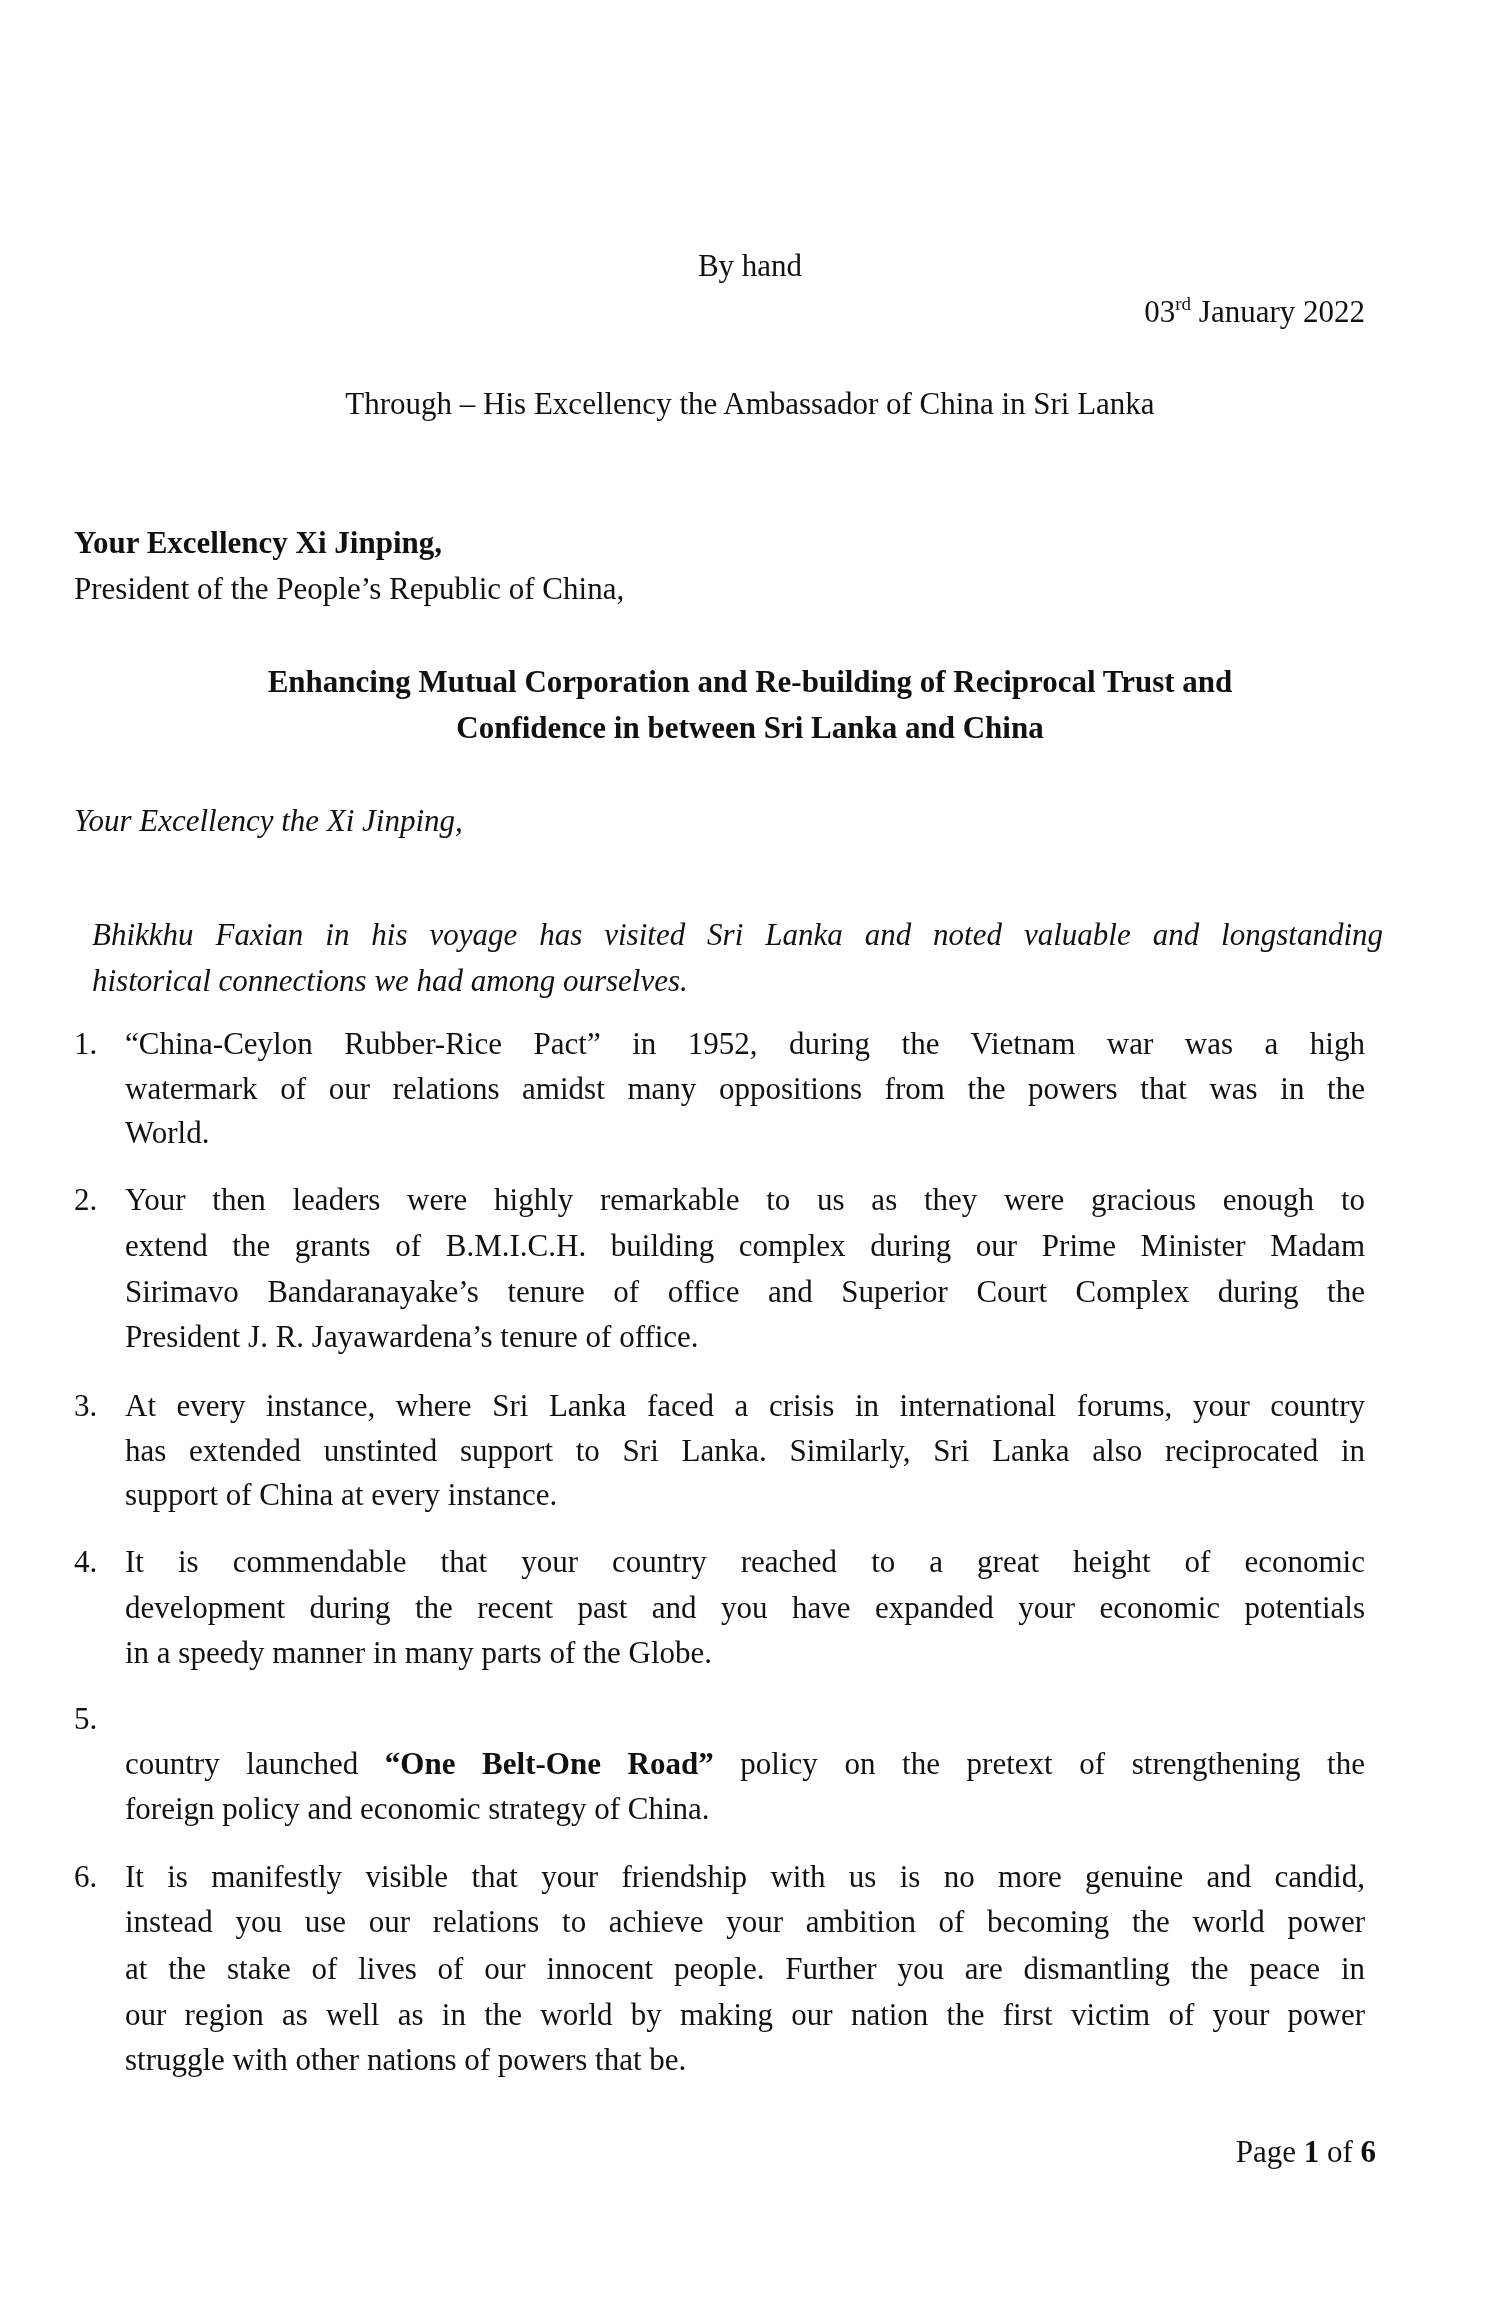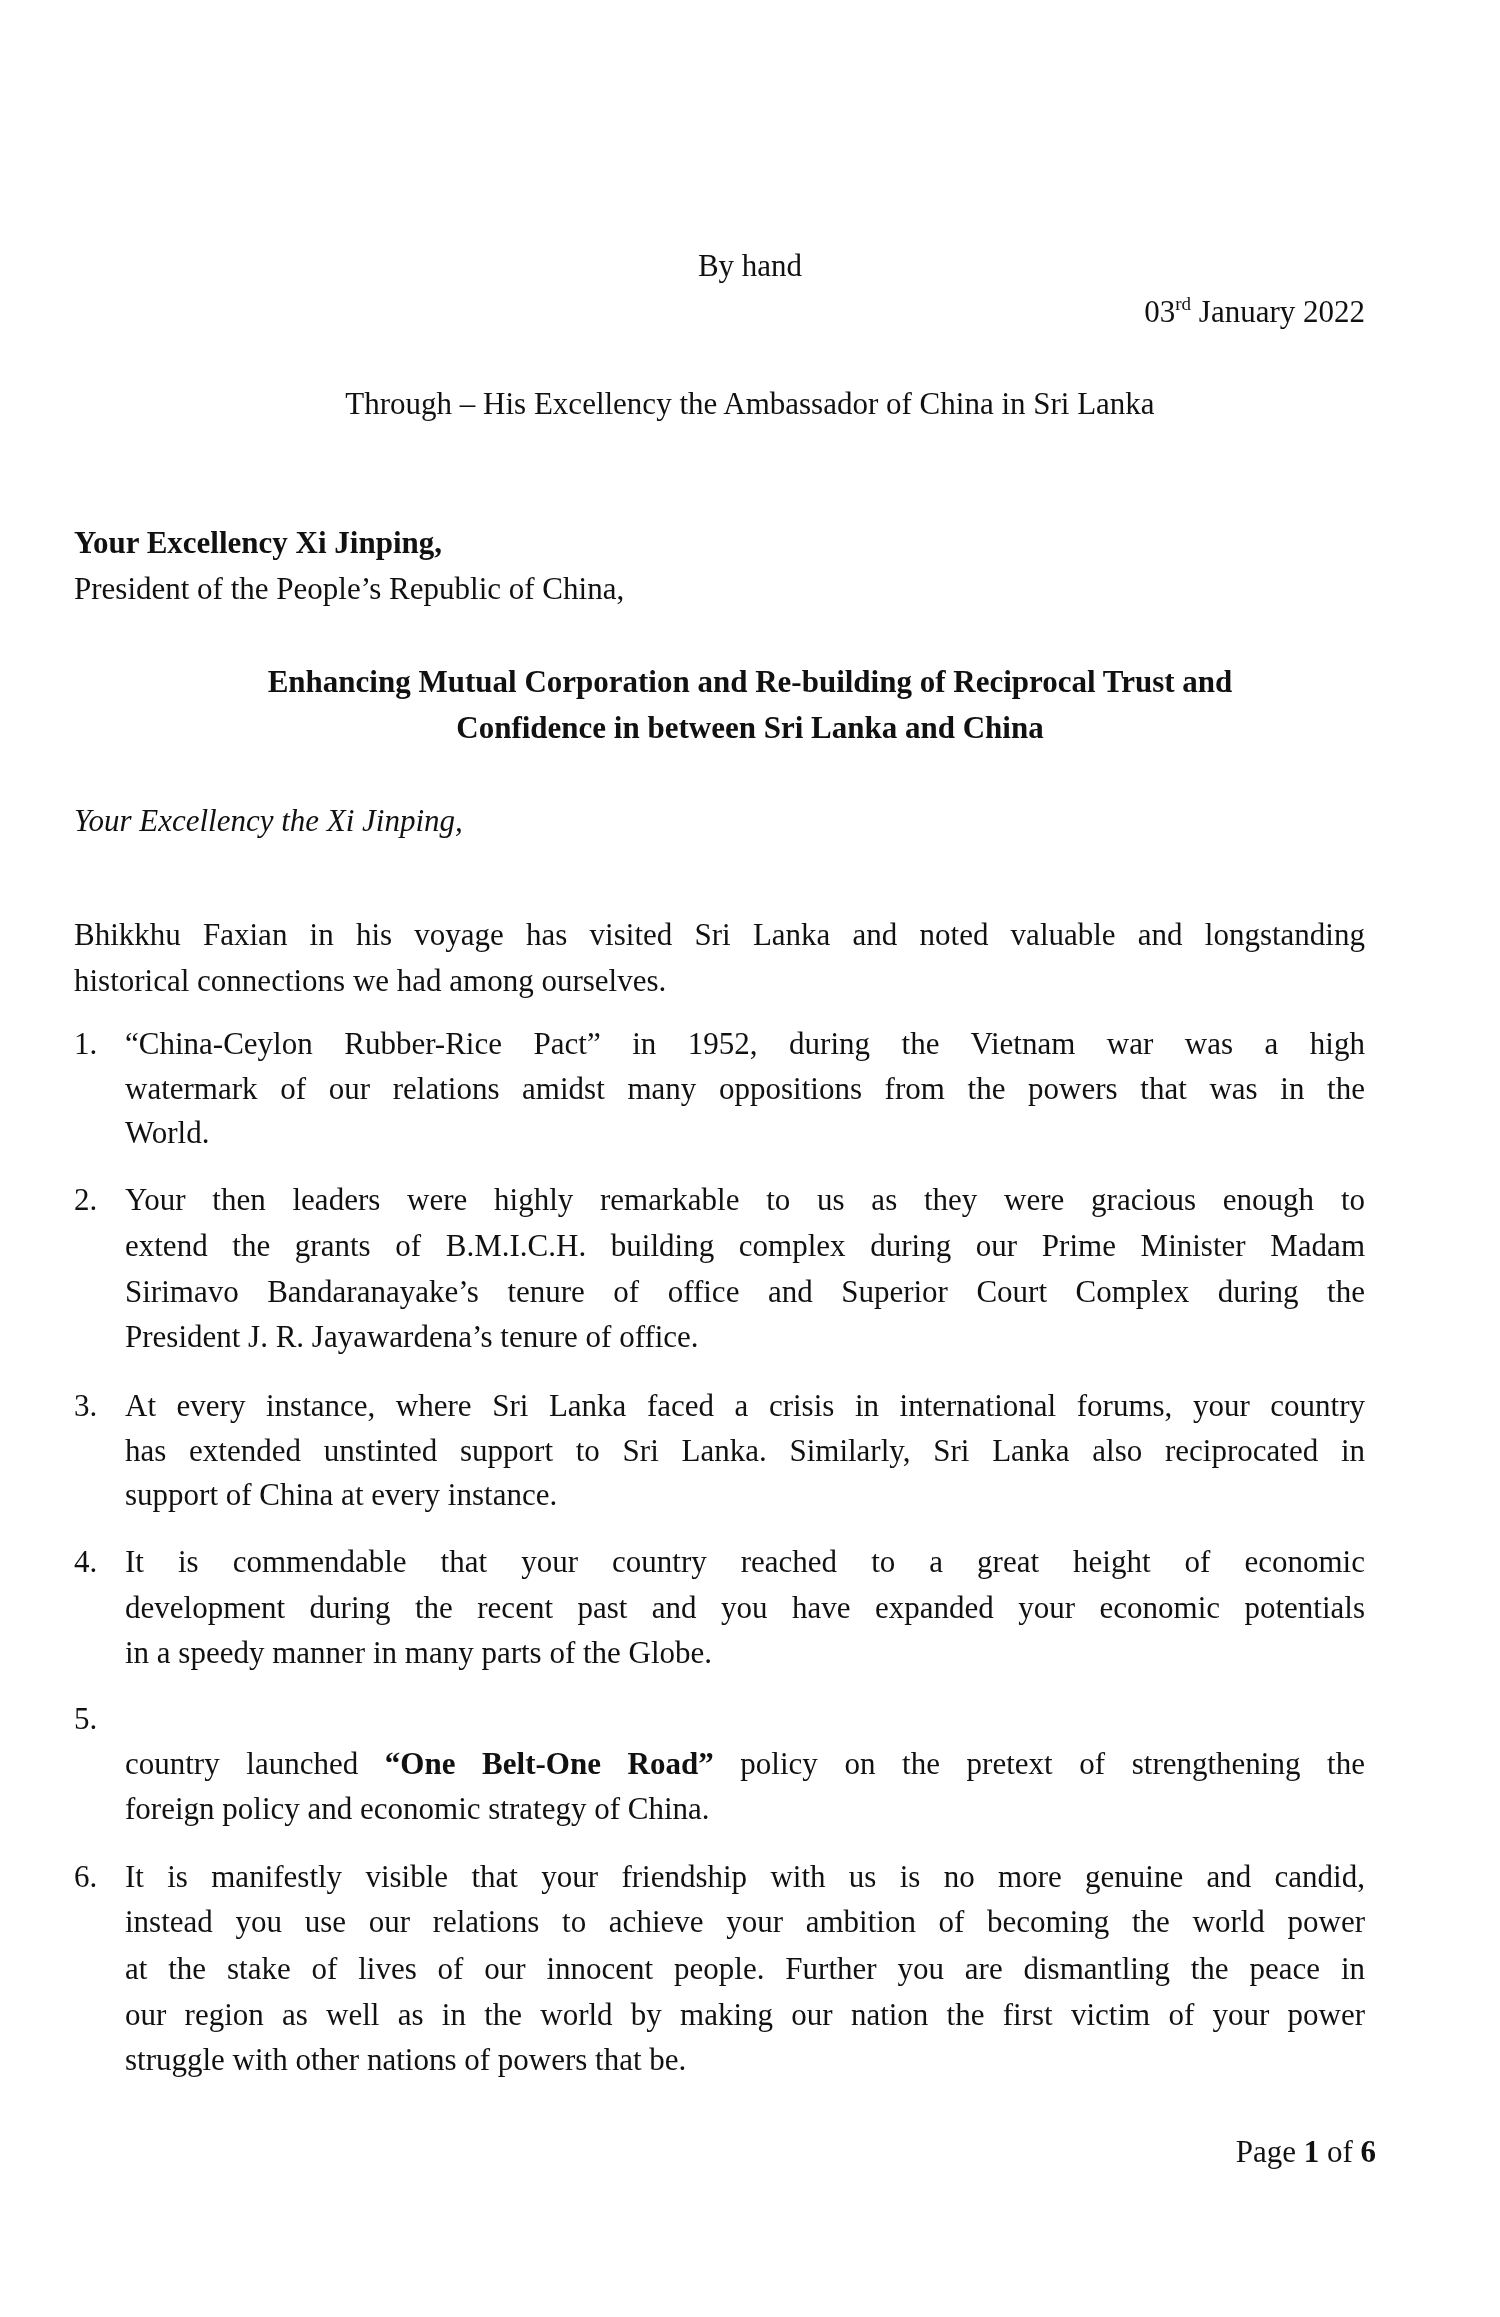--- a/index.html
+++ b/index.html
@@ -7,21 +7,21 @@
   .page {
     position: absolute; left: 0; top: 0; width: 1500px; height: 2317px;
     font-family: "Liberation Serif", "DejaVu Serif", serif;
     color: #111111;
     font-size: 31px;
   }
   .line { position: absolute; white-space: nowrap; line-height: 40px; }
   .center { left: 0; width: 1500px; text-align: center; }
   .bold { font-weight: bold; }
   .just { text-align: justify; text-align-last: justify; }
-  .body-block { position: absolute; left: 74px; width: 1291px; }
+  .body-block { position: absolute; left: 92px; width: 1291px; font-style: italic; }
   .list-num { position: absolute; left: 74px; }
   .list-text { position: absolute; left: 125px; width: 1240px; }
   sup { font-size: 19px; line-height: 0; vertical-align: 12px; }
 </style>
 </head>
 <body>
 
 <div class="page">
 
   <div class="line center" style="top:246px;">By hand</div>

